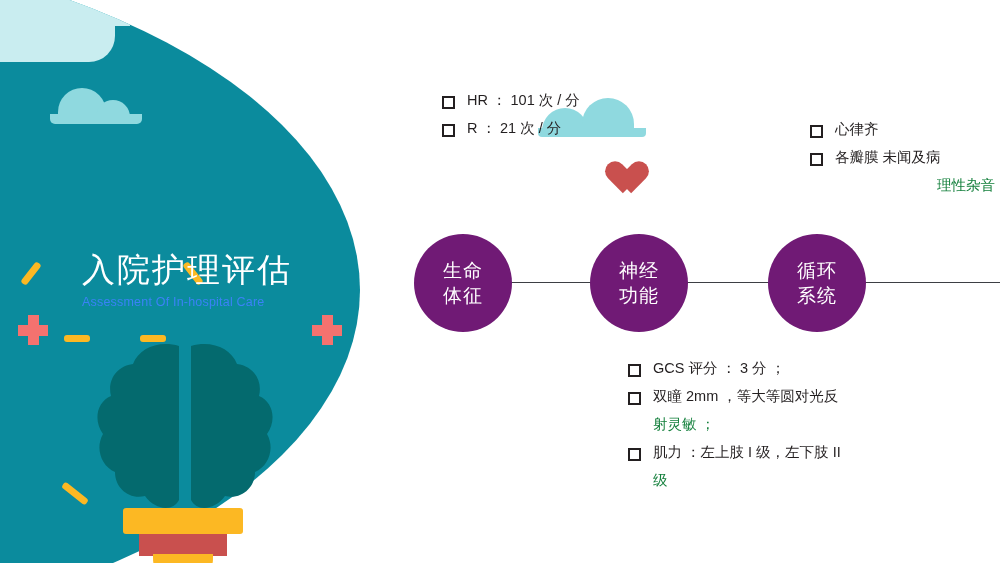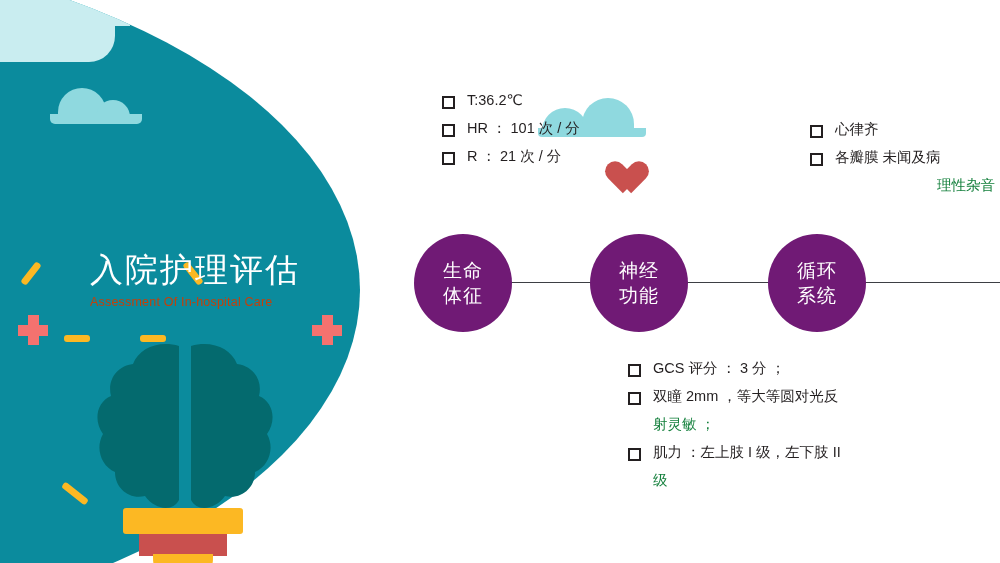--- a/index.html
+++ b/index.html
@@ -66,27 +66,27 @@
   
   .heart { position:absolute; left:598px; top:148px; width:38px; height:36px; z-index:4;}
   .heart::before, .heart::after {
     content:""; position:absolute; top:0; width:20px; height:31px;
     background:#C9504E; border-radius:12px 12px 0 0;
   }
   .heart::before { left:19px; transform: rotate(45deg); transform-origin: 0 100%; }
   .heart::after  { left:19px; transform: rotate(-45deg); transform-origin: 100% 100%; }
 
   
-  .title-wrap { position:absolute; left:90px; top:252px; z-index:6; }
+  .title-wrap { position:absolute; left:82px; top:252px; z-index:6; }
   .title-cn {
     font-size: 33px; color:#ffffff; letter-spacing: 2px; line-height:1.1;
     font-family:"Liberation Sans","DejaVu Sans",sans-serif;
   }
   .title-en {
-    margin-top: 7px; font-size: 12.5px; color:#c2410c; letter-spacing:0.2px;
+    margin-top: 7px; font-size: 12.5px; color:#3b82f6; letter-spacing:0.2px;
   }
 
   
   .bulb { position:absolute; left:85px; top:340px; width:200px; height:225px; z-index:5;}
   .brain-svg { position:absolute; left:0; top:0; }
   .bulb-neck {
     position:absolute; left:38px; top:168px; width:120px; height:26px;
     background:#FCB823; border-radius:3px;
   }
   .bulb-band {
@@ -227,26 +227,20 @@
   <div class="node" id="node-3">
     <span>循环</span>
     <span>系统</span>
   </div>
 
   <div class="bullet-list" id="vitals-list">
     <div class="bl-item">
       <span class="bl-mark">
           <i></i>
         </span>
-      <span class="bl-text">T:36.2℃</span>
-    </div>
-    <div class="bl-item">
-      <span class="bl-mark">
-          <i></i>
-        </span>
       <span class="bl-text">HR ： 101 次 / 分</span>
     </div>
     <div class="bl-item">
       <span class="bl-mark">
           <i></i>
         </span>
       <span class="bl-text">R ： 21 次 / 分</span>
     </div>
   </div>
 

